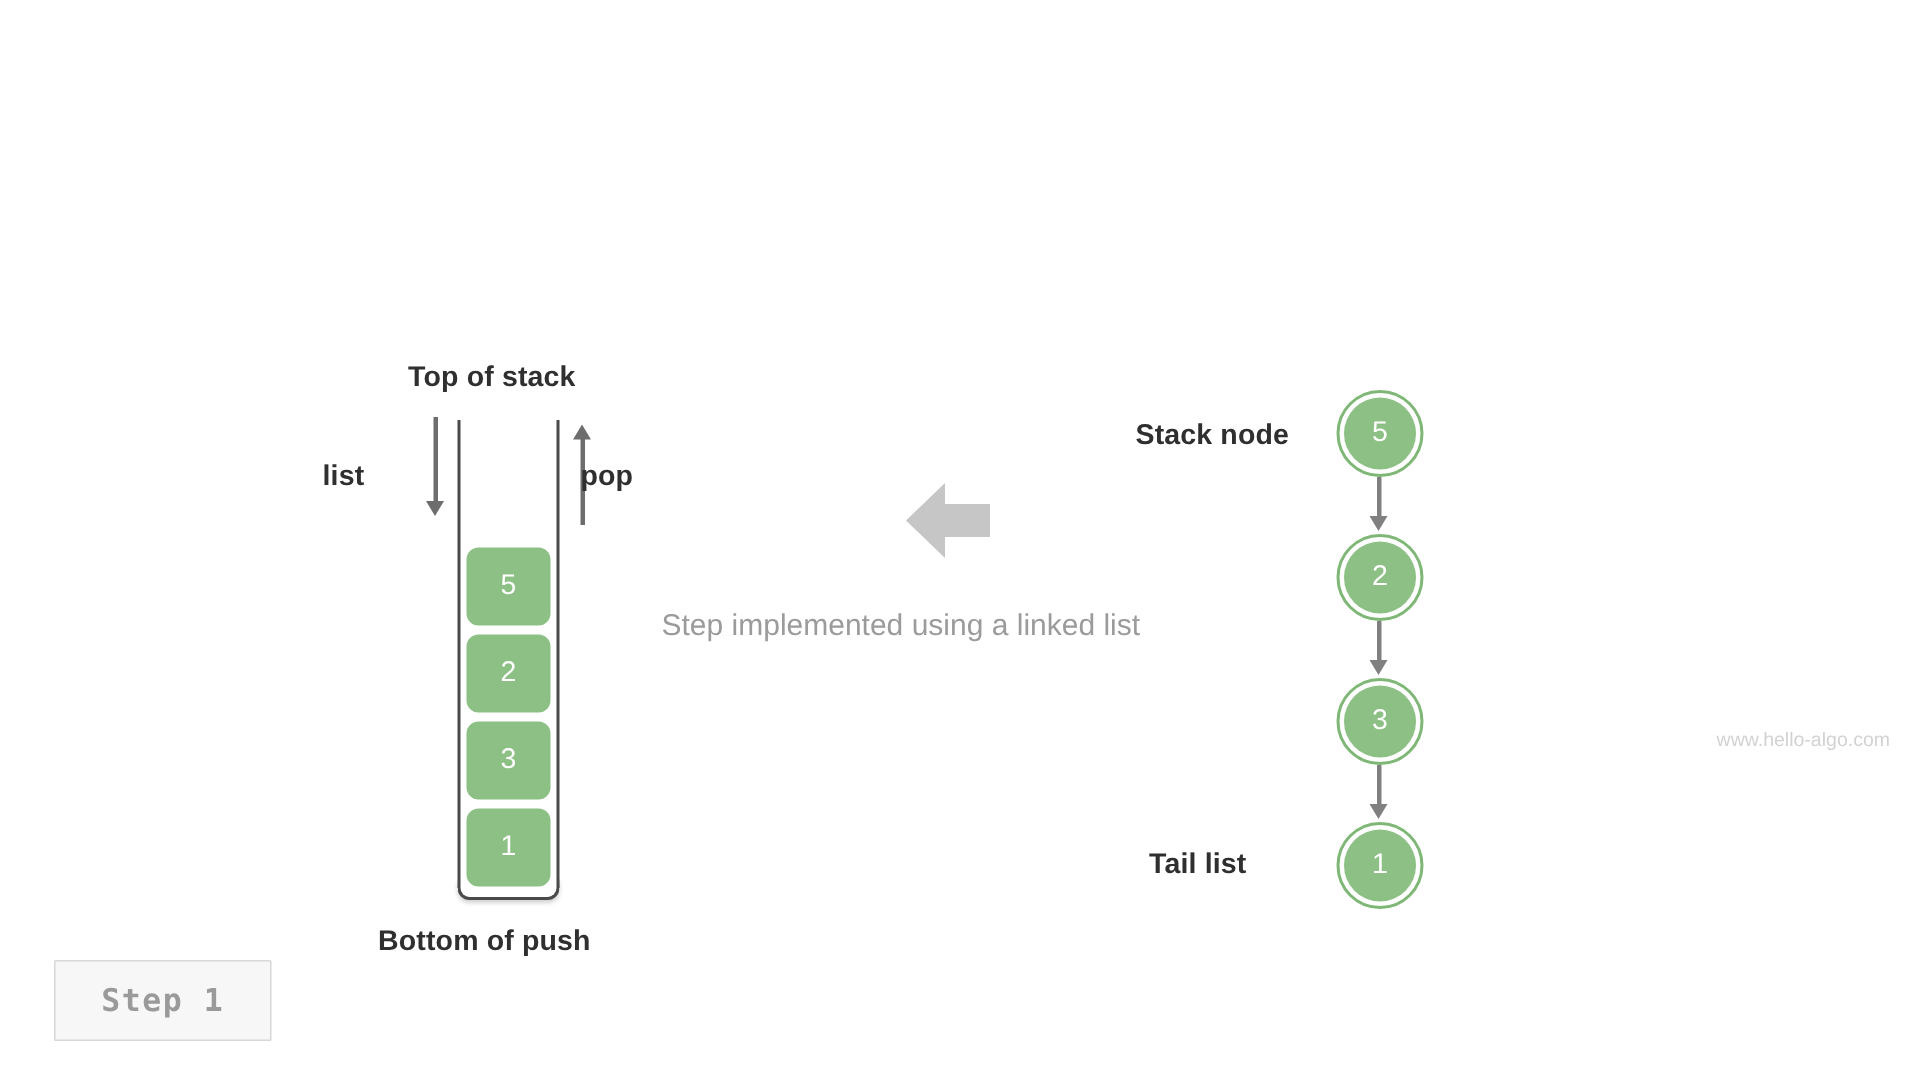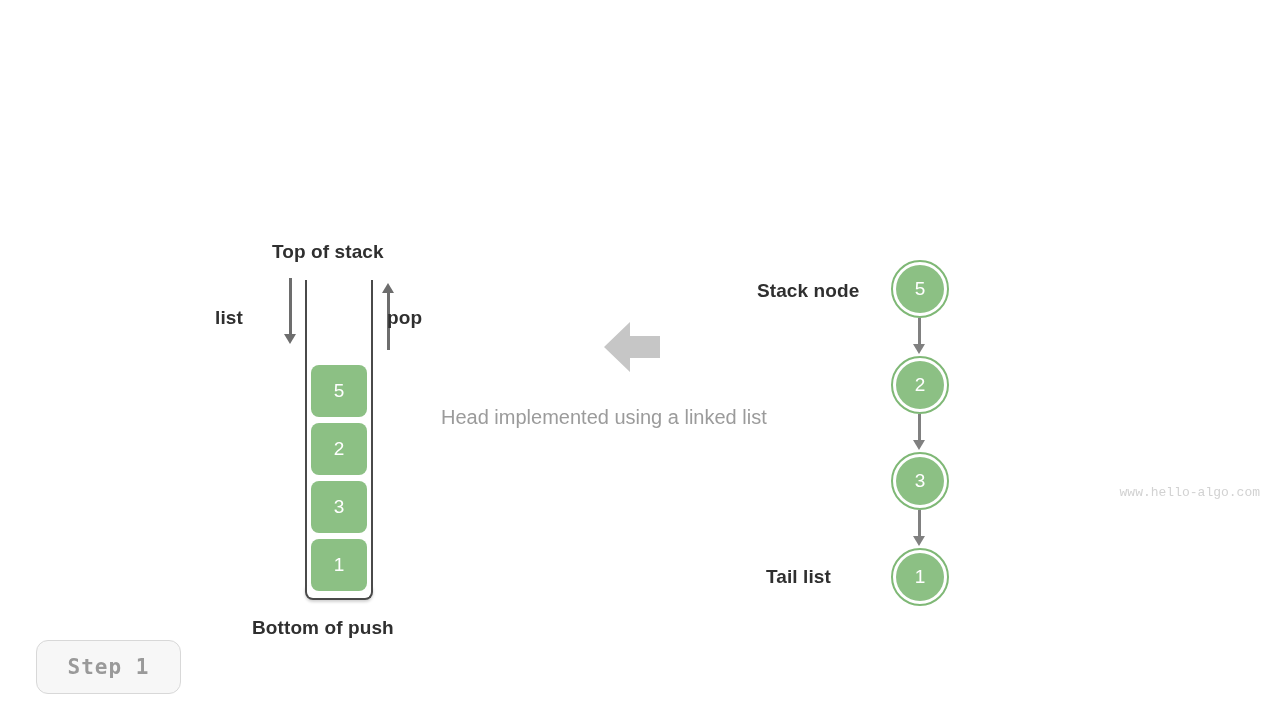--- a/index.html
+++ b/index.html
@@ -147,38 +147,38 @@
     border-top: 10px solid #808080;
   }
 
   
   #step-badge {
     left: 36px;
     top: 640px;
     width: 145px;
     height: 54px;
     border: 1px solid #d8d8d8;
-    border-radius: 12px;
+    border-radius: 1px;
     background: #f7f7f7;
     display: flex;
     align-items: center;
     justify-content: center;
     font-family: "DejaVu Sans Mono", monospace;
     font-size: 21px;
     font-weight: bold;
     color: #9a9a9a;
     letter-spacing: 1px;
     box-sizing: border-box;
   }
 
   
   #watermark {
     right: 20px;
     bottom: 12px;
-    font-family: Liberation Mono, monospace;
+    font-family: Liberation Sans, sans-serif;
     font-size: 13px;
     color: #d2d2d2;
     white-space: nowrap;
   }
 </style>
 </head>
 <body>
 
 <div class="stage">
 
@@ -208,21 +208,21 @@
   <div class="stack-item" style="top:539px;">1</div>
 
   <div class="abs bold-label" style="left:252px; top:617px;">Bottom of push</div>
 
   <div class="abs" id="transform-arrow">
     <svg width="56" height="54" viewBox="0 0 56 54" xmlns="http://www.w3.org/2000/svg">
       <polygon points="0,27 26,2 26,16 56,16 56,38 26,38 26,52" fill="#c6c6c6"></polygon>
     </svg>
   </div>
 
-  <div class="abs caption" style="left:441px; top:406px;">Head implemented using a linked list</div>
+  <div class="abs caption" style="left:441px; top:406px;">Step implemented using a linked list</div>
 
   <div class="abs bold-label" style="left:757px; top:280px;">Stack node</div>
 
   <div class="ll-node" style="left:891px; top:260px;">
     <div class="inner">5</div>
   </div>
 
   <div class="abs" style="left:0; top:0;">
     <div class="ll-link" style="top:318px; height:30px;"></div>
     <div class="ll-link-head abs" style="left:913px; top:344px;"></div>

